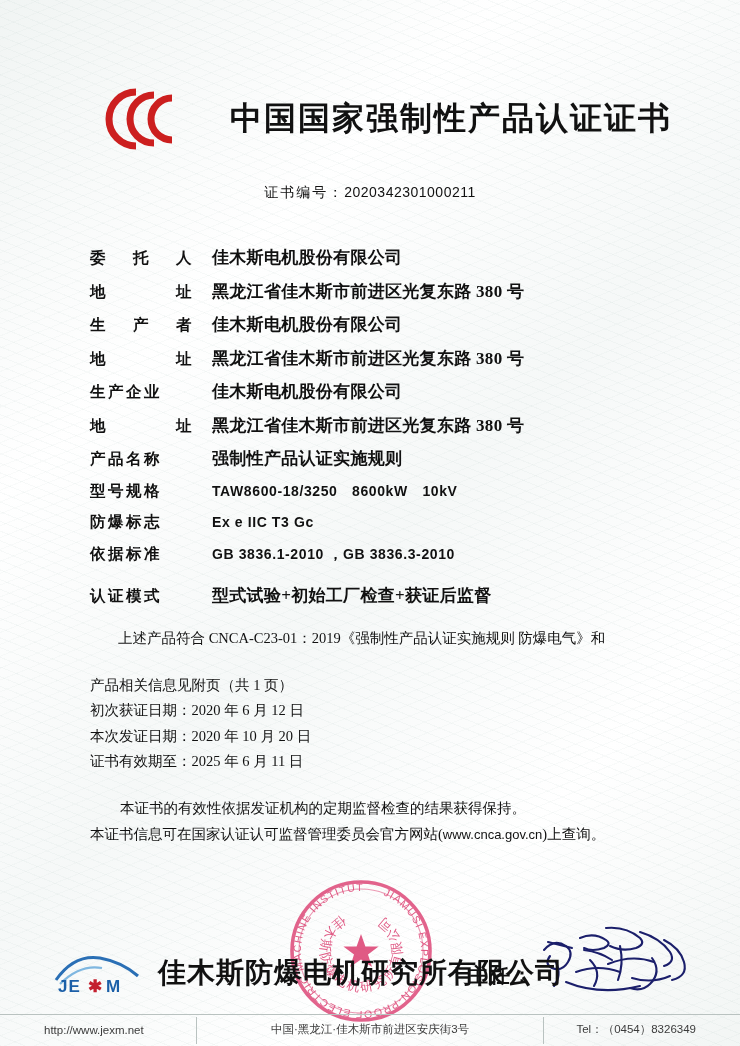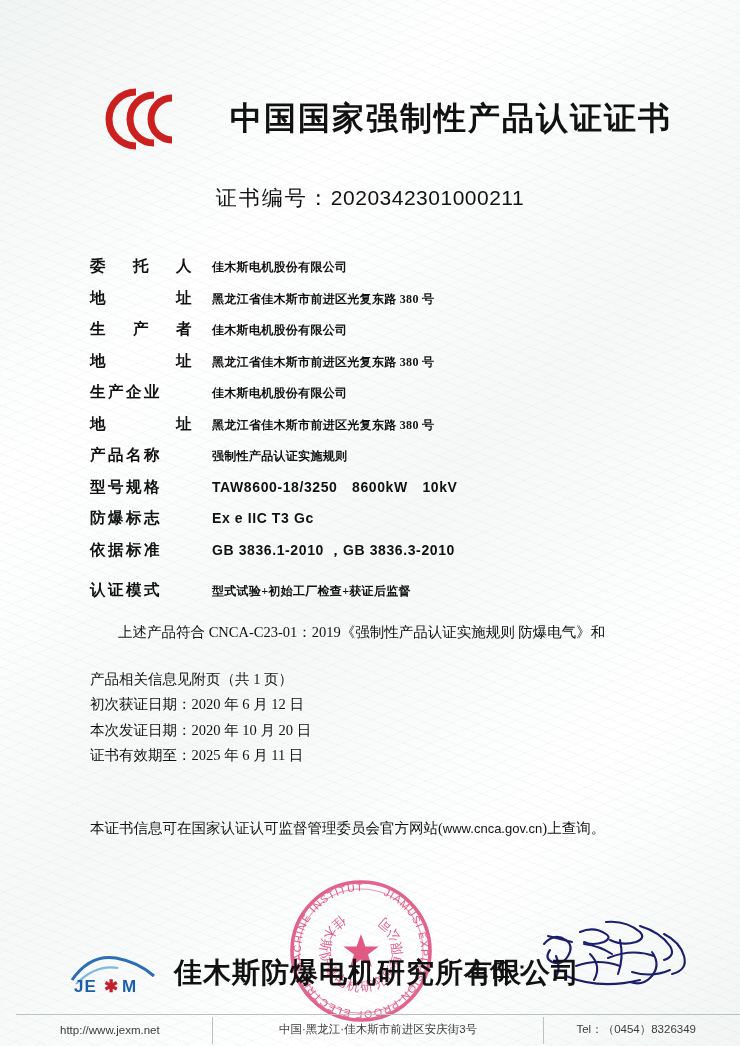--- a/index.html
+++ b/index.html
@@ -59,21 +59,21 @@
     letter-spacing: 2px;
     font-weight: bold;
     color: #111;
     font-family: "Liberation Serif", serif;
     white-space: nowrap;
   }
 
   .cert-no {
     text-align: center;
     margin-top: 32px;
-    font-size: 21px;
+    font-size: 14px;
     letter-spacing: 0.5px;
     font-family: "Liberation Sans", sans-serif;
     color: #111;
   }
   .cert-no .label { letter-spacing: 2px; }
 
   
   .fields {
     margin: 44px 0 0 0;
     padding: 0 72px 0 90px;
@@ -89,21 +89,21 @@
     flex: 0 0 122px;
     font-weight: bold;
     letter-spacing: 6px;
     color: #111;
     font-family: "Liberation Serif", serif;
     white-space: nowrap;
   }
   .field-label.tight { letter-spacing: 2.5px; }
   .field-value {
     font-weight: bold;
-    font-size: 12px;
+    font-size: 17px;
     color: #111;
     letter-spacing: 0.3px;
     font-family: "Liberation Serif", serif;
   }
   .field-value.latin {
     font-family: "Liberation Sans", sans-serif;
     letter-spacing: 0.6px;
     font-size: 14px;
   }
   .field-row.mode { margin-top: 19px; }
@@ -174,21 +174,20 @@
     pointer-events: none;
   }
 
   
   .footer {
     position: absolute;
     left: 0;
     right: 0;
     bottom: 0;
     z-index: 4;
-    padding-left: 16px;
   }
   .footer-brand {
     display: flex;
     align-items: center;
     padding: 0 0 10px 52px;
     height: 62px;
   }
   .jexm-logo {
     width: 92px;
     height: 46px;
@@ -305,21 +304,21 @@
     </div>
 
     <div class="dates">
       <div>产品相关信息见附页（共 1 页）</div>
       <div>初次获证日期：2020 年 6 月 12 日</div>
       <div>本次发证日期：2020 年 10 月 20 日</div>
       <div>证书有效期至：2025 年 6 月 11 日</div>
     </div>
 
     <div class="note">
-      <span class="indent"></span><br>
+      <span class="indent"></span><span>本证书的有效性依据发证机构的定期监督检查的结果获得保持。</span><br>
       <span>本证书信息可在国家认证认可监督管理委员会官方网站(</span><span class="url">www.cnca.gov.cn</span><span>)上查询。</span>
     </div>
 
     <div class="sign-area">
       <div class="sign-label">主任：</div>
       <div class="signature">
         <svg viewBox="0 0 160 90" width="160" height="90" aria-hidden="true">
           <g fill="none" stroke="#1b1f6b" stroke-width="2.1" stroke-linecap="round" stroke-linejoin="round">
             <path d="M8 30 q10 -12 22 -4 q8 6 2 16 q-6 10 -16 6 q-8 -4 -2 -12"></path>
             <path d="M12 22 l24 6"></path>

